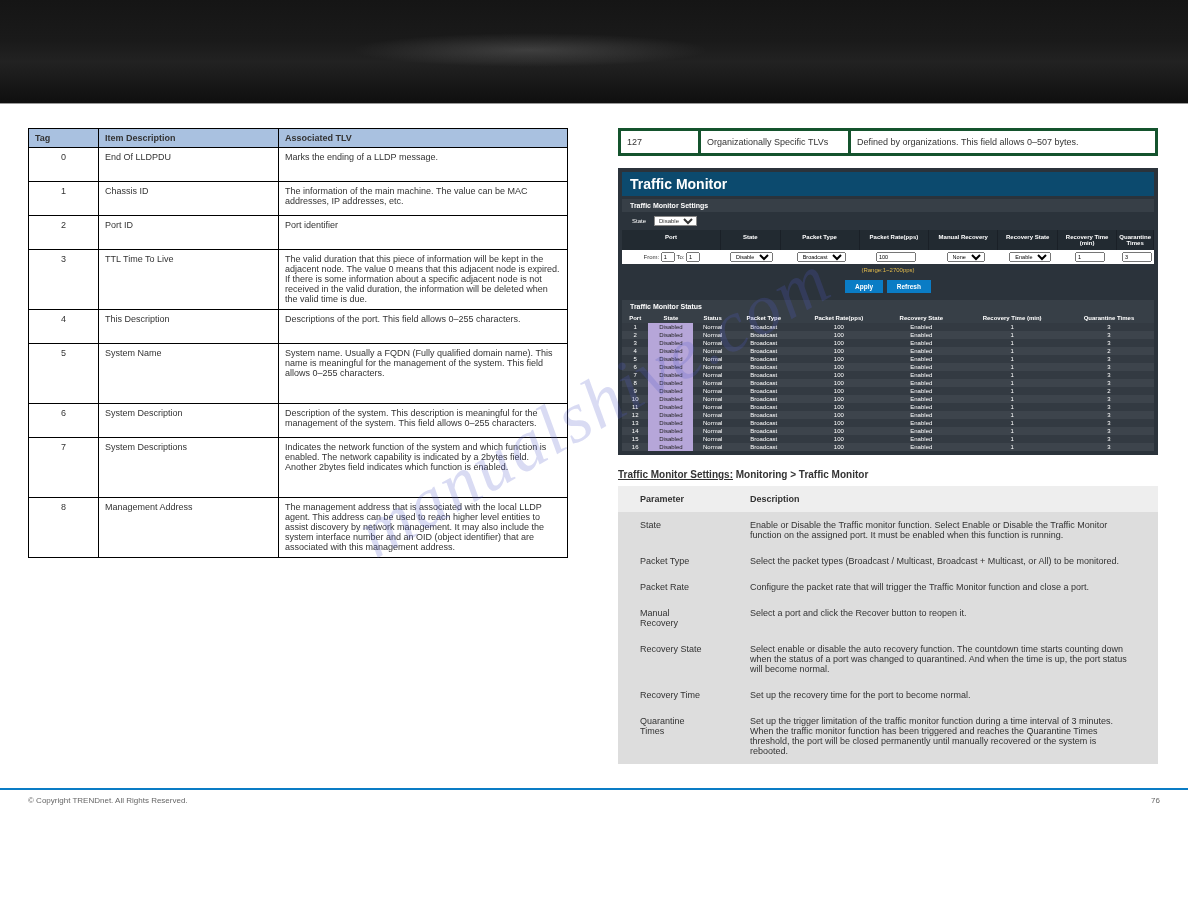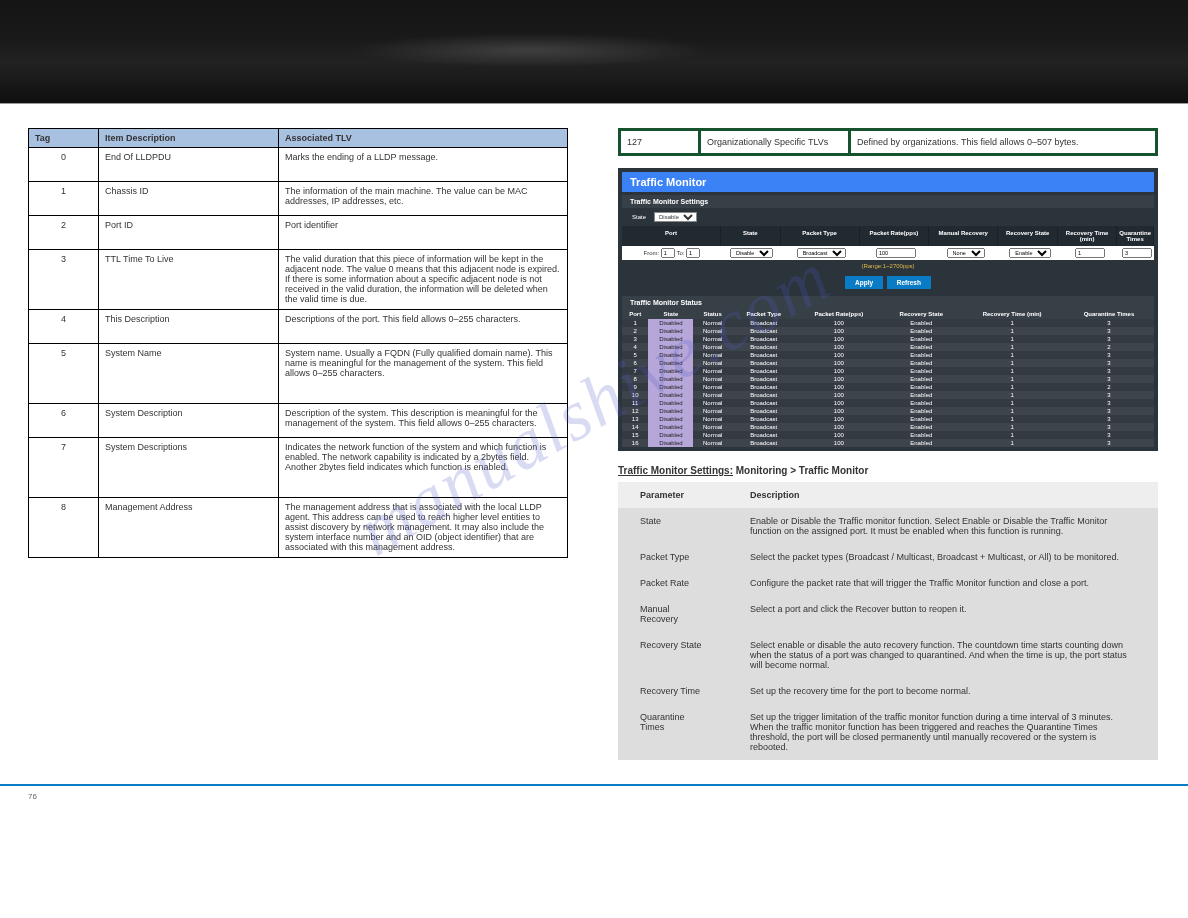--- a/index.html
+++ b/index.html
@@ -27,21 +27,21 @@
   table.spec td:nth-child(2) { width: 180px; }
   
   .small-top-table { width: 100%; border-collapse: collapse; font-size: 9px; margin-bottom: 12px; }
   .small-top-table td { border: 3px solid #14532d; padding: 6px; vertical-align: top; }
   .small-top-table td:first-child { width: 80px; }
   .small-top-table td:nth-child(2) { width: 150px; }
   
   .screenshot {
     width: 540px; background: #2b333b; color: #fff; font-size: 6px; padding: 4px; margin-bottom: 14px;
   }
-  .sc-title { background: #3b82f6; padding: 4px 8px; font-size: 11px; font-weight: bold; }
+  .sc-title { background: #0c4a6e; padding: 4px 8px; font-size: 14px; font-weight: bold; }
   .sc-sub { background: #373f47; padding: 3px 8px; font-size: 7px; font-weight: bold; margin-top: 3px; }
   .sc-state-row { padding: 4px 10px; display: flex; align-items: center; gap: 8px; }
   .sc-state-row select { font-size: 6px; background: #fff; color: #333; border: 1px solid #888; }
   .sc-hdr-row { display: flex; background: #222a31; font-size: 6px; font-weight: bold; text-align: center; }
   .sc-hdr-row > div { padding: 4px 2px; border-right: 1px solid #1a2027; }
   .sc-filter-row { display: flex; background: #fff; color: #333; font-size: 6px; }
   .sc-filter-row > div { padding: 2px; text-align: center; }
   .sc-filter-row input, .sc-filter-row select { font-size: 5.5px; padding: 0 1px; }
   .sc-range { text-align: center; color: #e0b94b; font-size: 6px; padding: 3px; }
   .sc-btns { text-align: center; padding: 3px; }
@@ -405,15 +405,16 @@
             <tr class="shaded">
               <td>Quarantine Times</td>
               <td>Set up the trigger limitation of the traffic monitor function during a time interval of 3 minutes. When the traffic monitor function has been triggered and reaches the Quarantine Times threshold, the port will be closed permanently until manually recovered or the system is rebooted.</td>
             </tr>
           </tbody>
     </table>
   </div>
 </div>
 
 <div class="footer">
+  <span class="copy">© Copyright TRENDnet. All Rights Reserved.</span>
   <span class="pg">76</span>
 </div>
 </div>
 
 </body></html>

